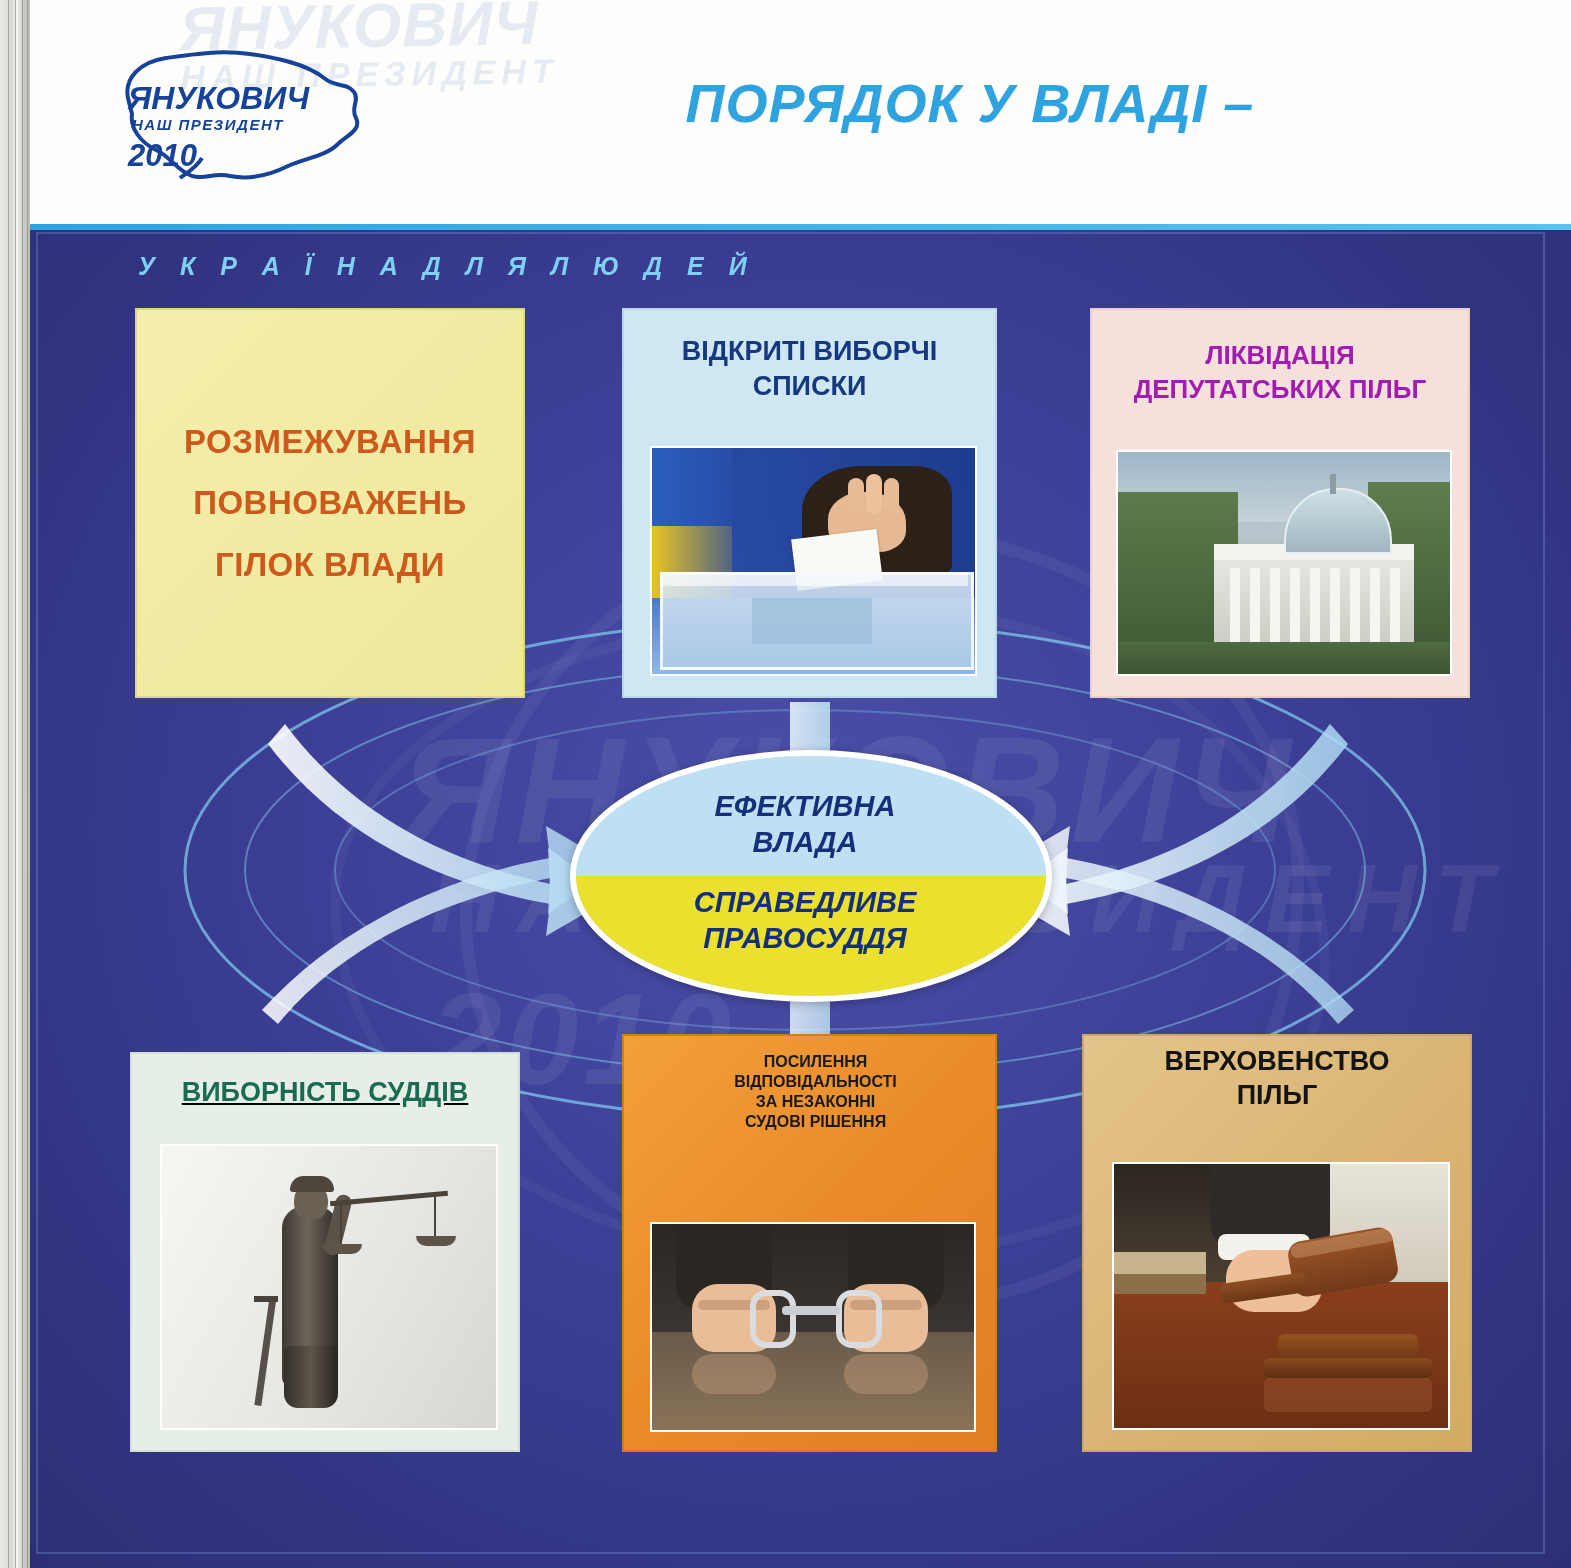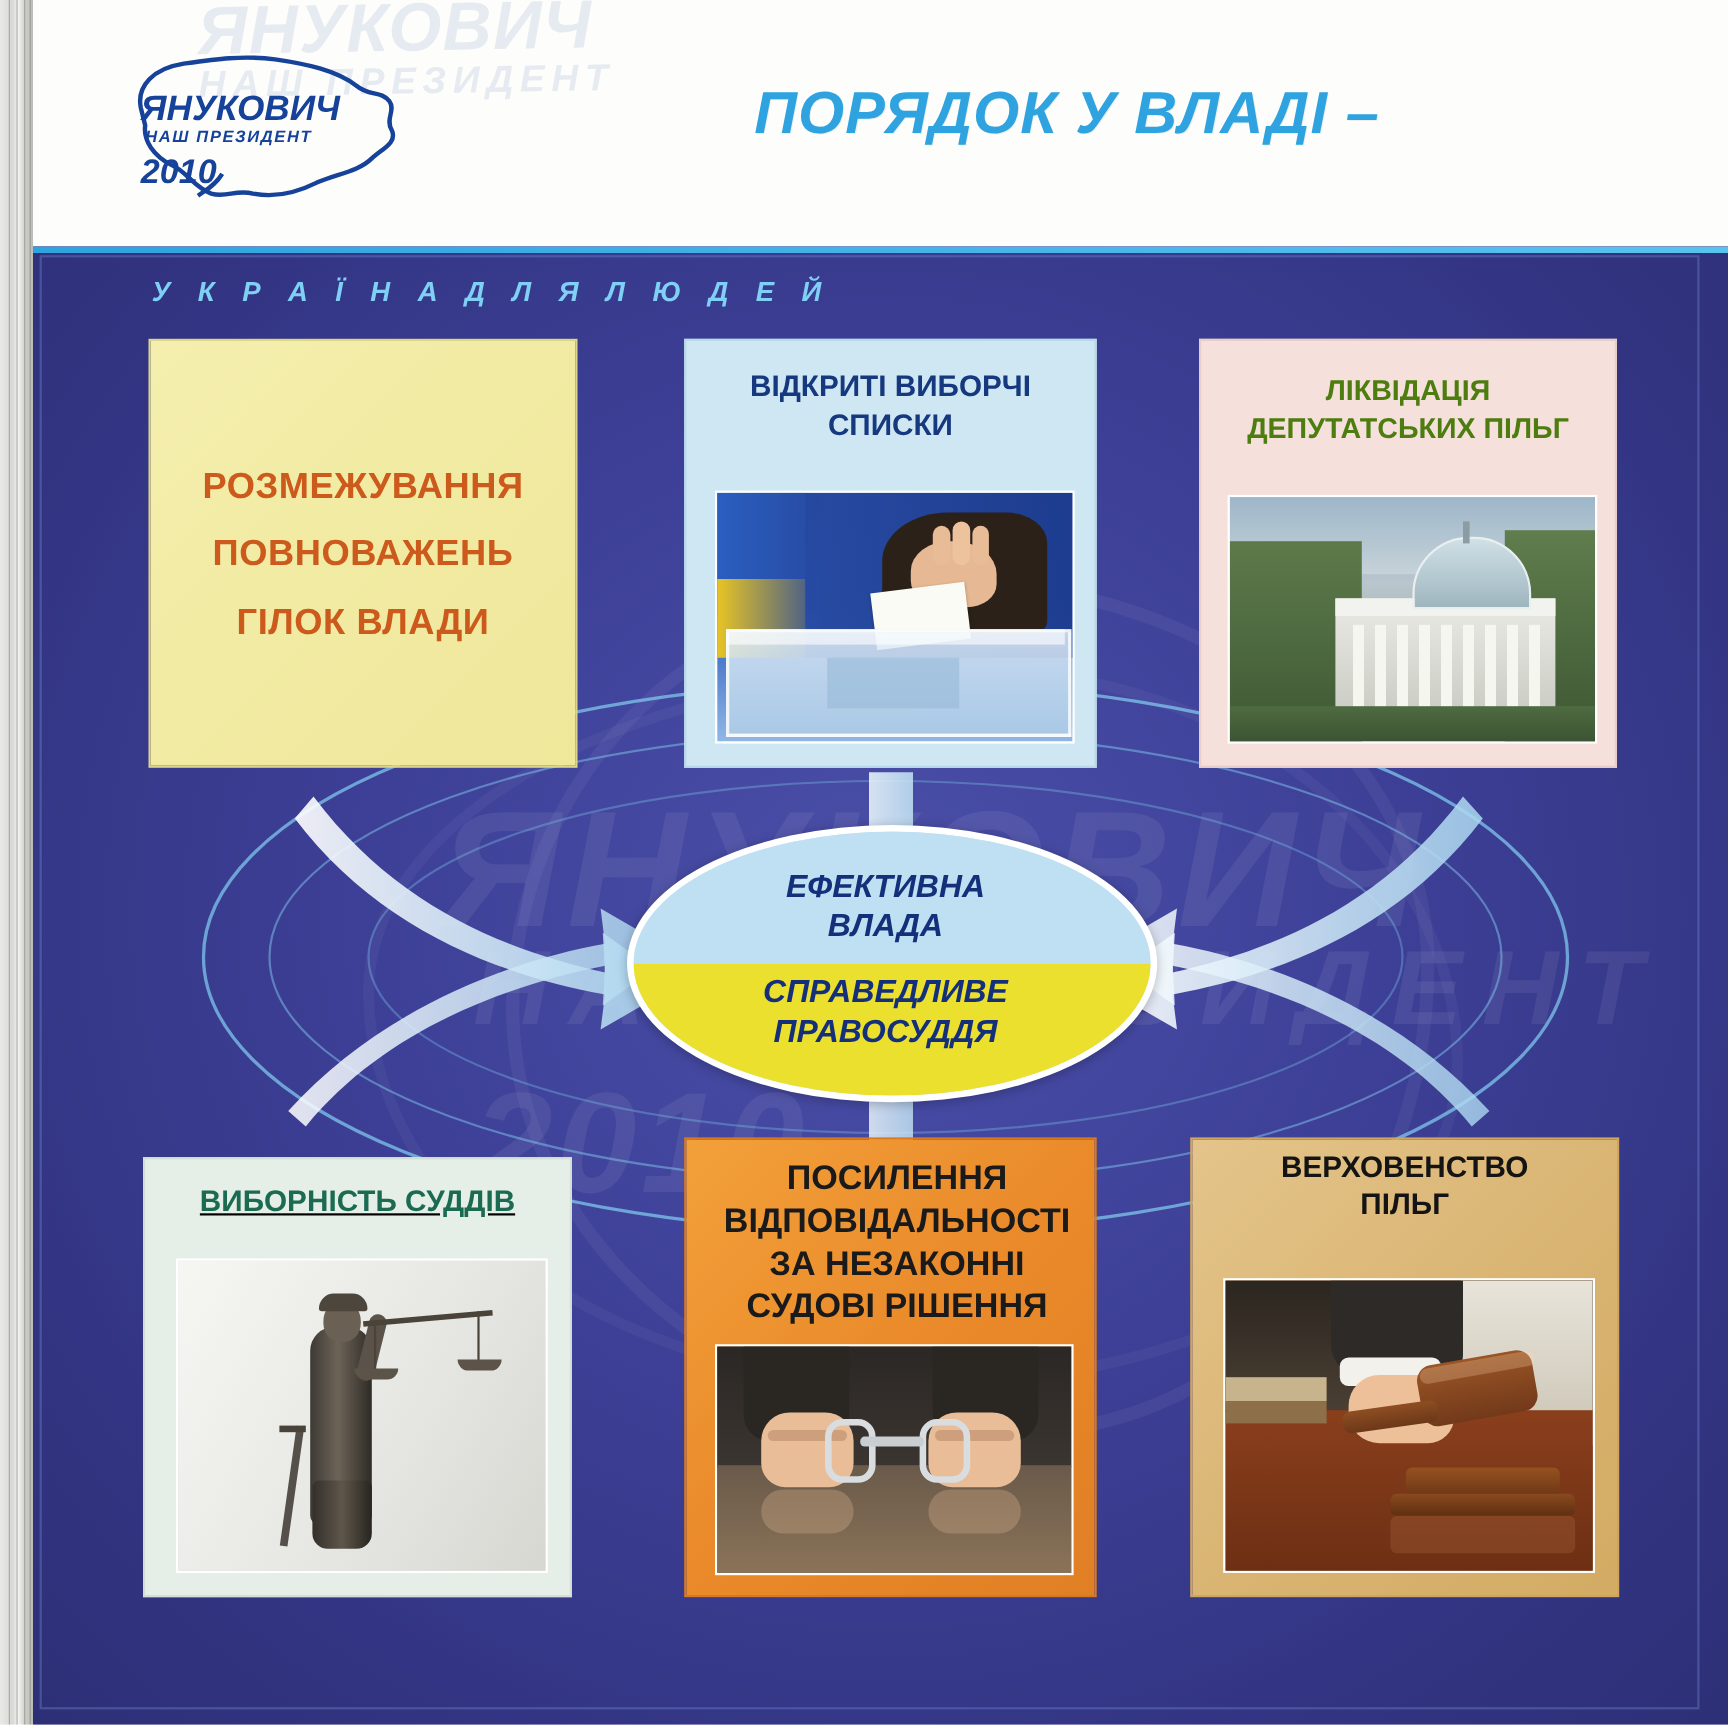--- a/index.html
+++ b/index.html
@@ -223,21 +223,21 @@
   
   .c3 {
     left: 1060px; top: 84px;
     width: 380px; height: 390px;
     background: #f6e0dc;
     border: 2px solid #e9cdc8;
   }
   .c3 .card-title {
     margin-top: 28px;
     font-size: 26px;
-    color: #4d7c0f;
+    color: #a21caf;
     line-height: 1.32;
   }
   .c3 .card-photo {
     left: 24px; top: 140px; width: 332px; height: 222px;
     border: 2px solid #fff;
     background: linear-gradient(to bottom, #8fa7bc 0%, #b9c6ce 35%, #7d8f74 100%);
   }
 
   
   .c4 {
@@ -261,21 +261,21 @@
 
   
   .c5 {
     left: 592px; top: 810px;
     width: 375px; height: 418px;
     background: linear-gradient(135deg, #f2a03a 0%, #ea8a2a 50%, #e07f24 100%);
     border: 2px solid #d9791f;
   }
   .c5 .card-title {
     margin-top: 16px;
-    font-size: 31px;
+    font-size: 16px;
     color: #1a1a1a;
     line-height: 1.25;
     margin-left: 12px;
   }
   .c5 .card-photo {
     left: 26px; top: 186px; width: 322px; height: 206px;
     border: 2px solid #fff;
     background: linear-gradient(to bottom, #2f2b28 0%, #4c4540 45%, #6d5f52 100%);
   }
 

